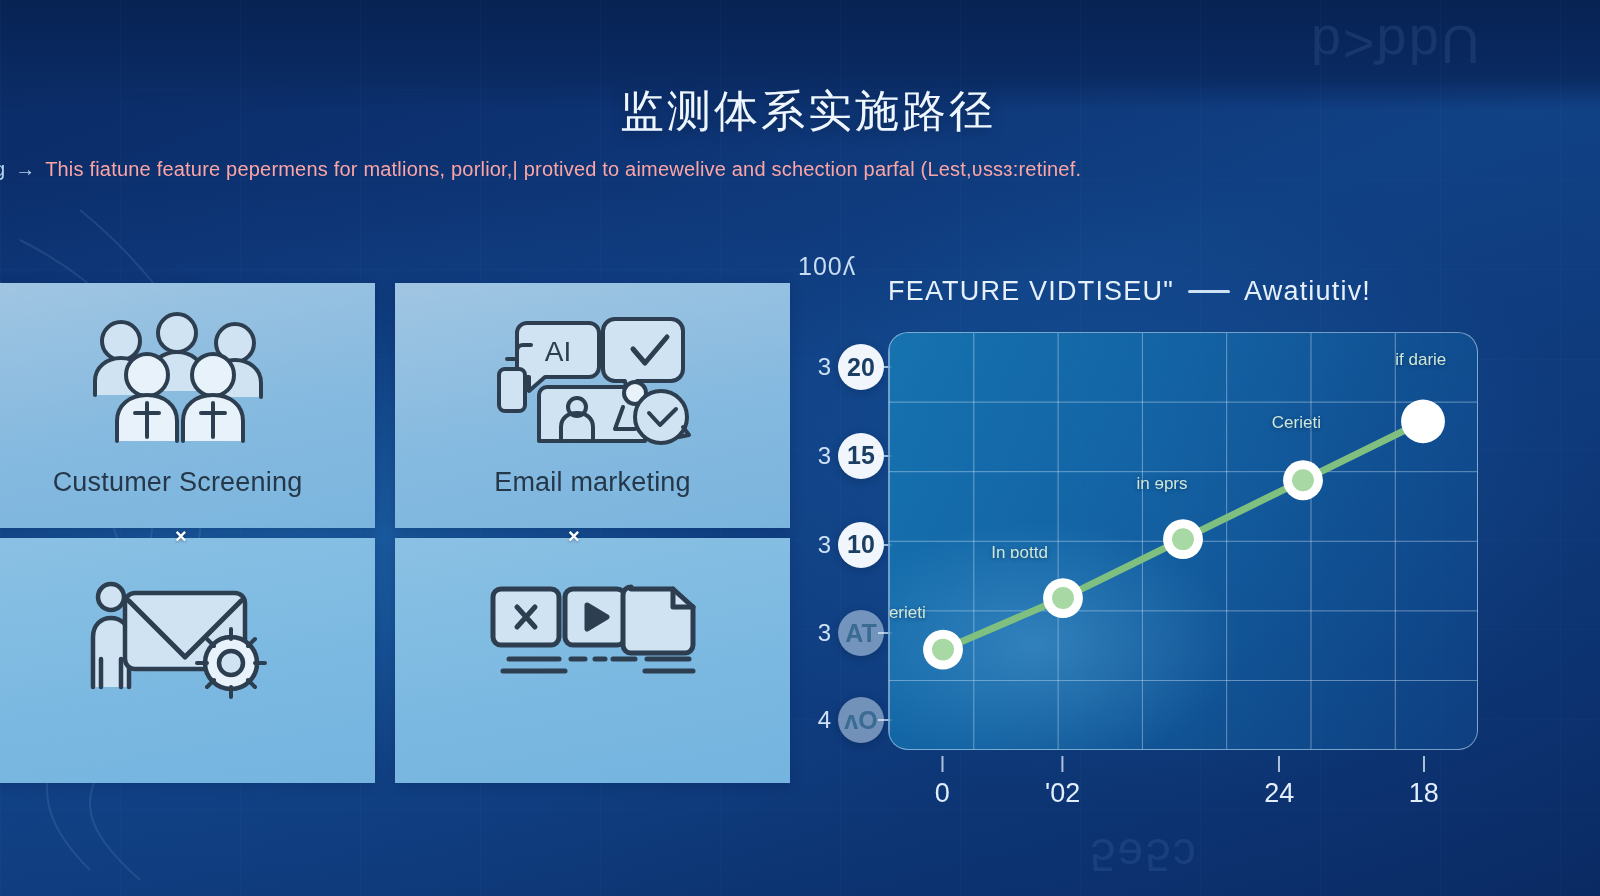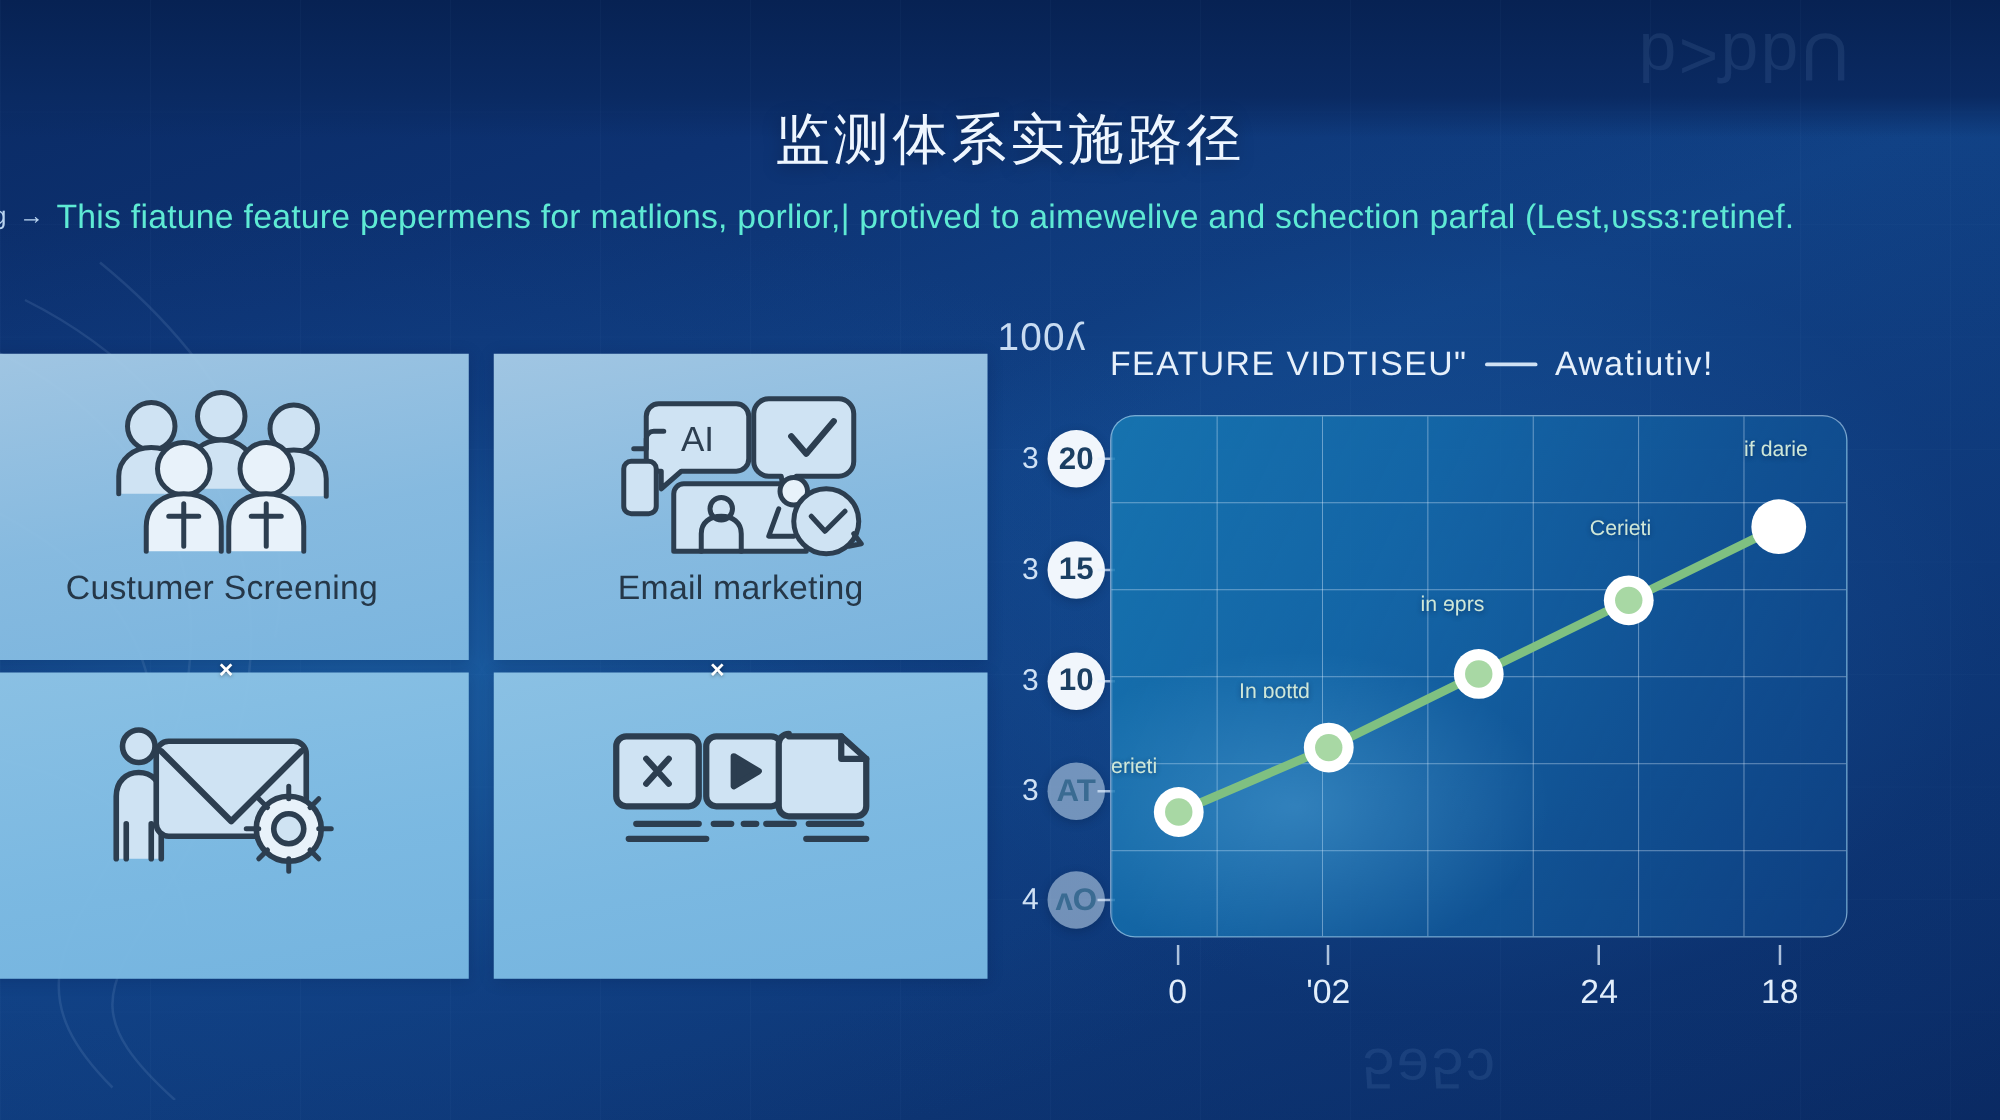--- a/index.html
+++ b/index.html
@@ -49,37 +49,38 @@
     text-shadow:0 2px 14px rgba(0,0,0,.35);
   }
   .subtitle-row{
     position:absolute; left:0; right:0; top:158px;
     display:flex; align-items:center; gap:10px;
     padding-left:0;
     color:#cfe2f7; font-size:22px; white-space:nowrap;
   }
   .sub-pre{ color:#b9d4f0; font-size:20px; margin-left:-6px;}
   .sub-arrow{ color:#b9d4f0; font-size:20px; }
-  .subtitle{ color:#5eead4; font-size:27px; letter-spacing:.2px; }
+  .subtitle{ color:#fca5a5; font-size:20px; letter-spacing:.2px; }
 
   
   .cards{
     position:absolute; left:-20px; top:283px;
     width:800px; height:510px;
     display:grid;
     grid-template-columns:395px 395px;
     grid-template-rows:245px 245px;
     gap:10px 20px;
   }
   .card{
     position:relative;
     background:linear-gradient(170deg, rgba(168,205,232,.95) 0%, rgba(140,192,228,.95) 55%, rgba(128,186,226,.95) 100%);
     display:flex; flex-direction:column; align-items:center; justify-content:flex-start;
     padding-top:26px;
     box-shadow:0 2px 12px rgba(0,20,60,.22);
+    gap:12px;
   }
   .card.r2{
     background:linear-gradient(170deg, rgba(142,196,230,.97) 0%, rgba(126,188,228,.97) 60%, rgba(120,184,226,.97) 100%);
   }
   .card-icon{ height:140px; display:flex; align-items:center; justify-content:center; }
   .card-icon svg{ display:block; }
   .card-label{
     margin-top:6px;
     color:#253748; font-size:27px; font-weight:400; letter-spacing:.2px;
     text-align:center;
@@ -90,21 +91,21 @@
   }
   .cross-a{ left:175px; top:525px; }
   .cross-b{ left:568px; top:525px; }
 
   
   .chart{
     position:absolute; left:790px; top:240px; width:740px; height:580px;
   }
   .chart-top-label{
     position:absolute; left:8px; top:12px;
-    color:#c8dcf2; font-size:31px; letter-spacing:1px;
+    color:#c8dcf2; font-size:25px; letter-spacing:1px;
   }
   .chart-legend{
     position:absolute; left:98px; top:36px;
     display:flex; align-items:center; gap:14px;
     color:#e6f0fb; font-size:27px; letter-spacing:1.2px;
     white-space:nowrap;
   }
   .legend-dash{ width:42px; height:3px; background:#cfe1f4; border-radius:2px; }
 
   .plot{

